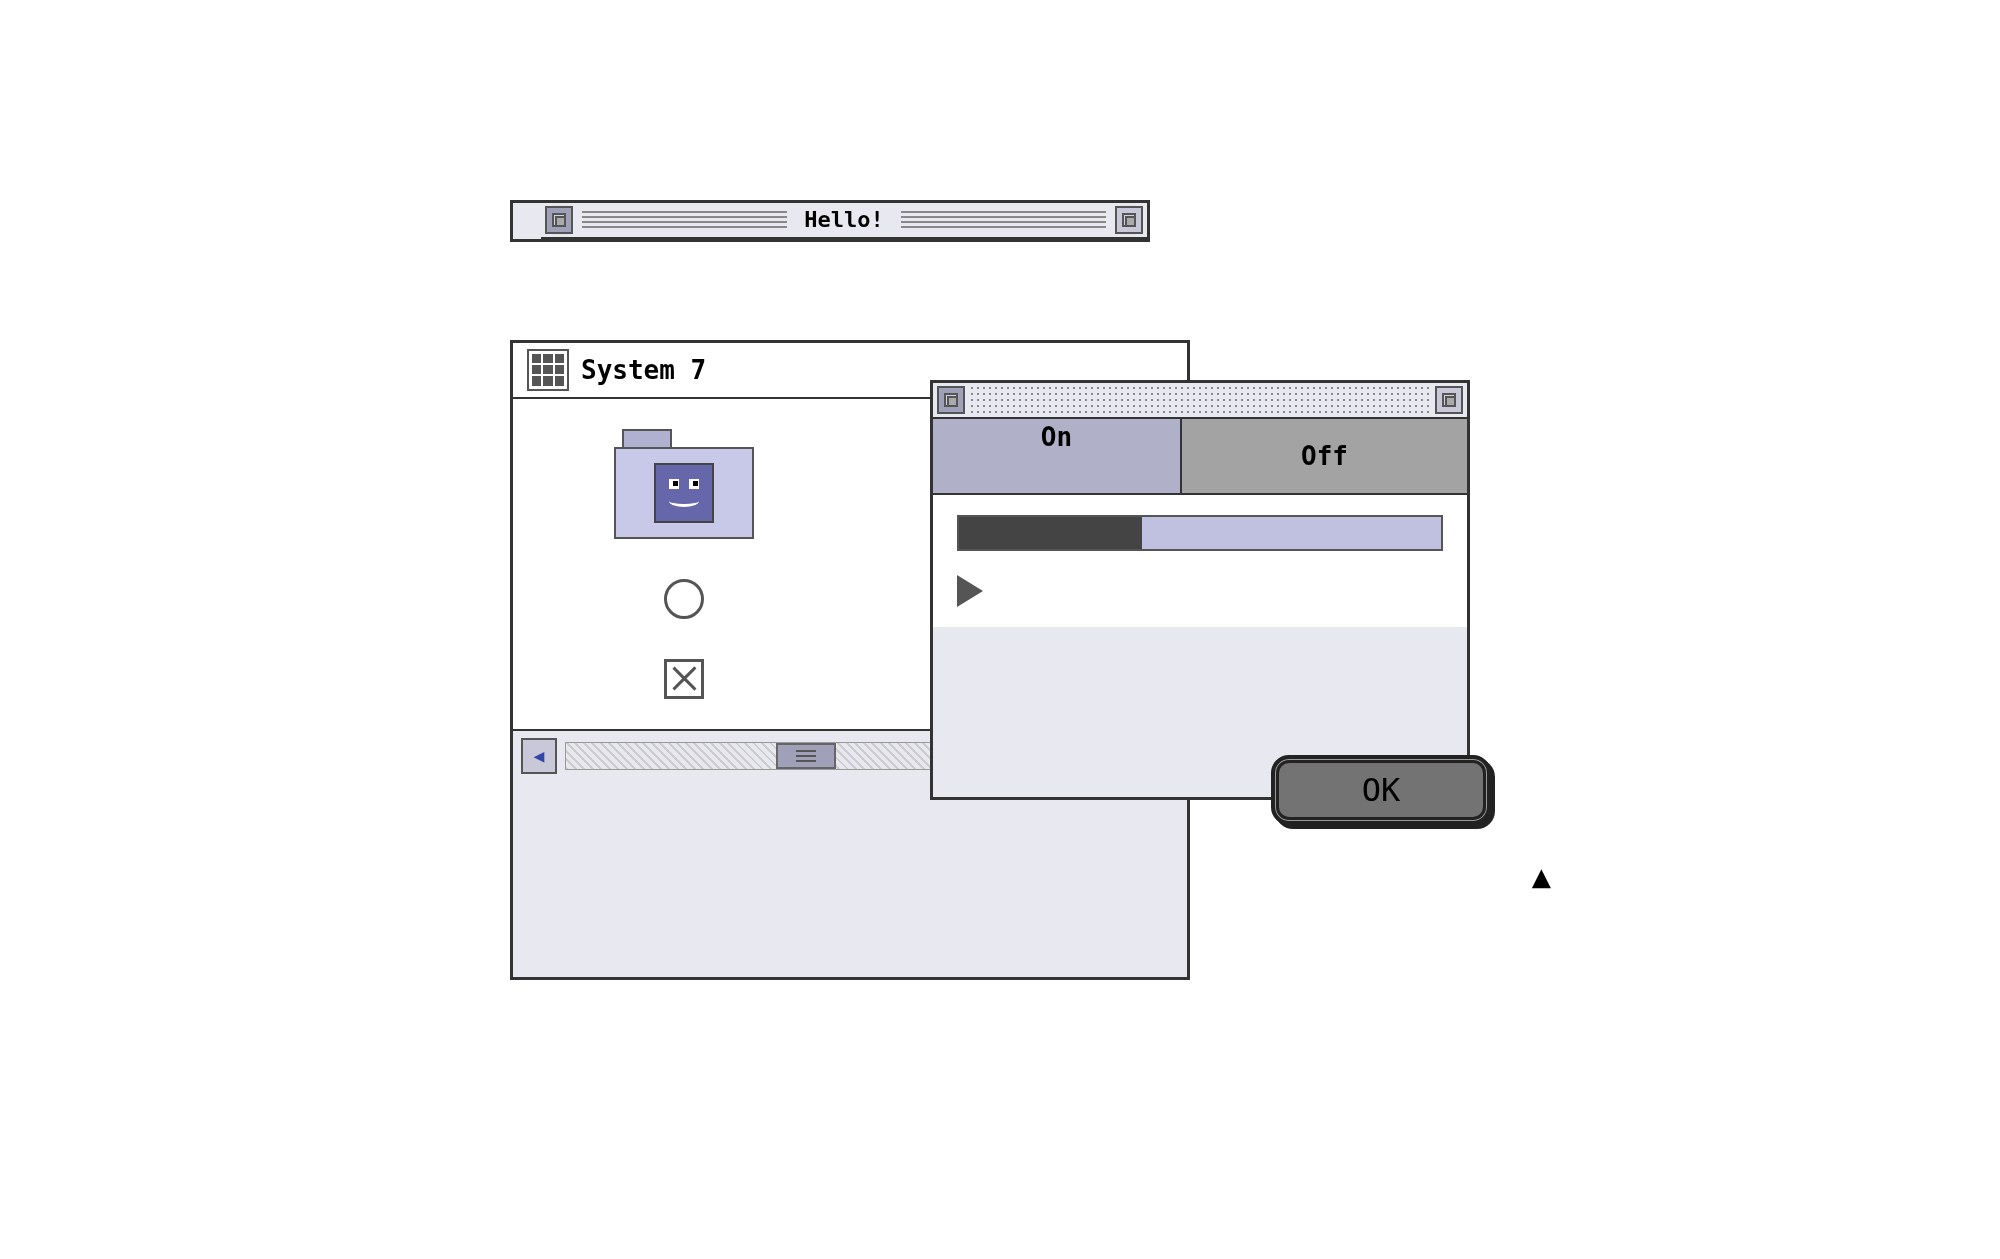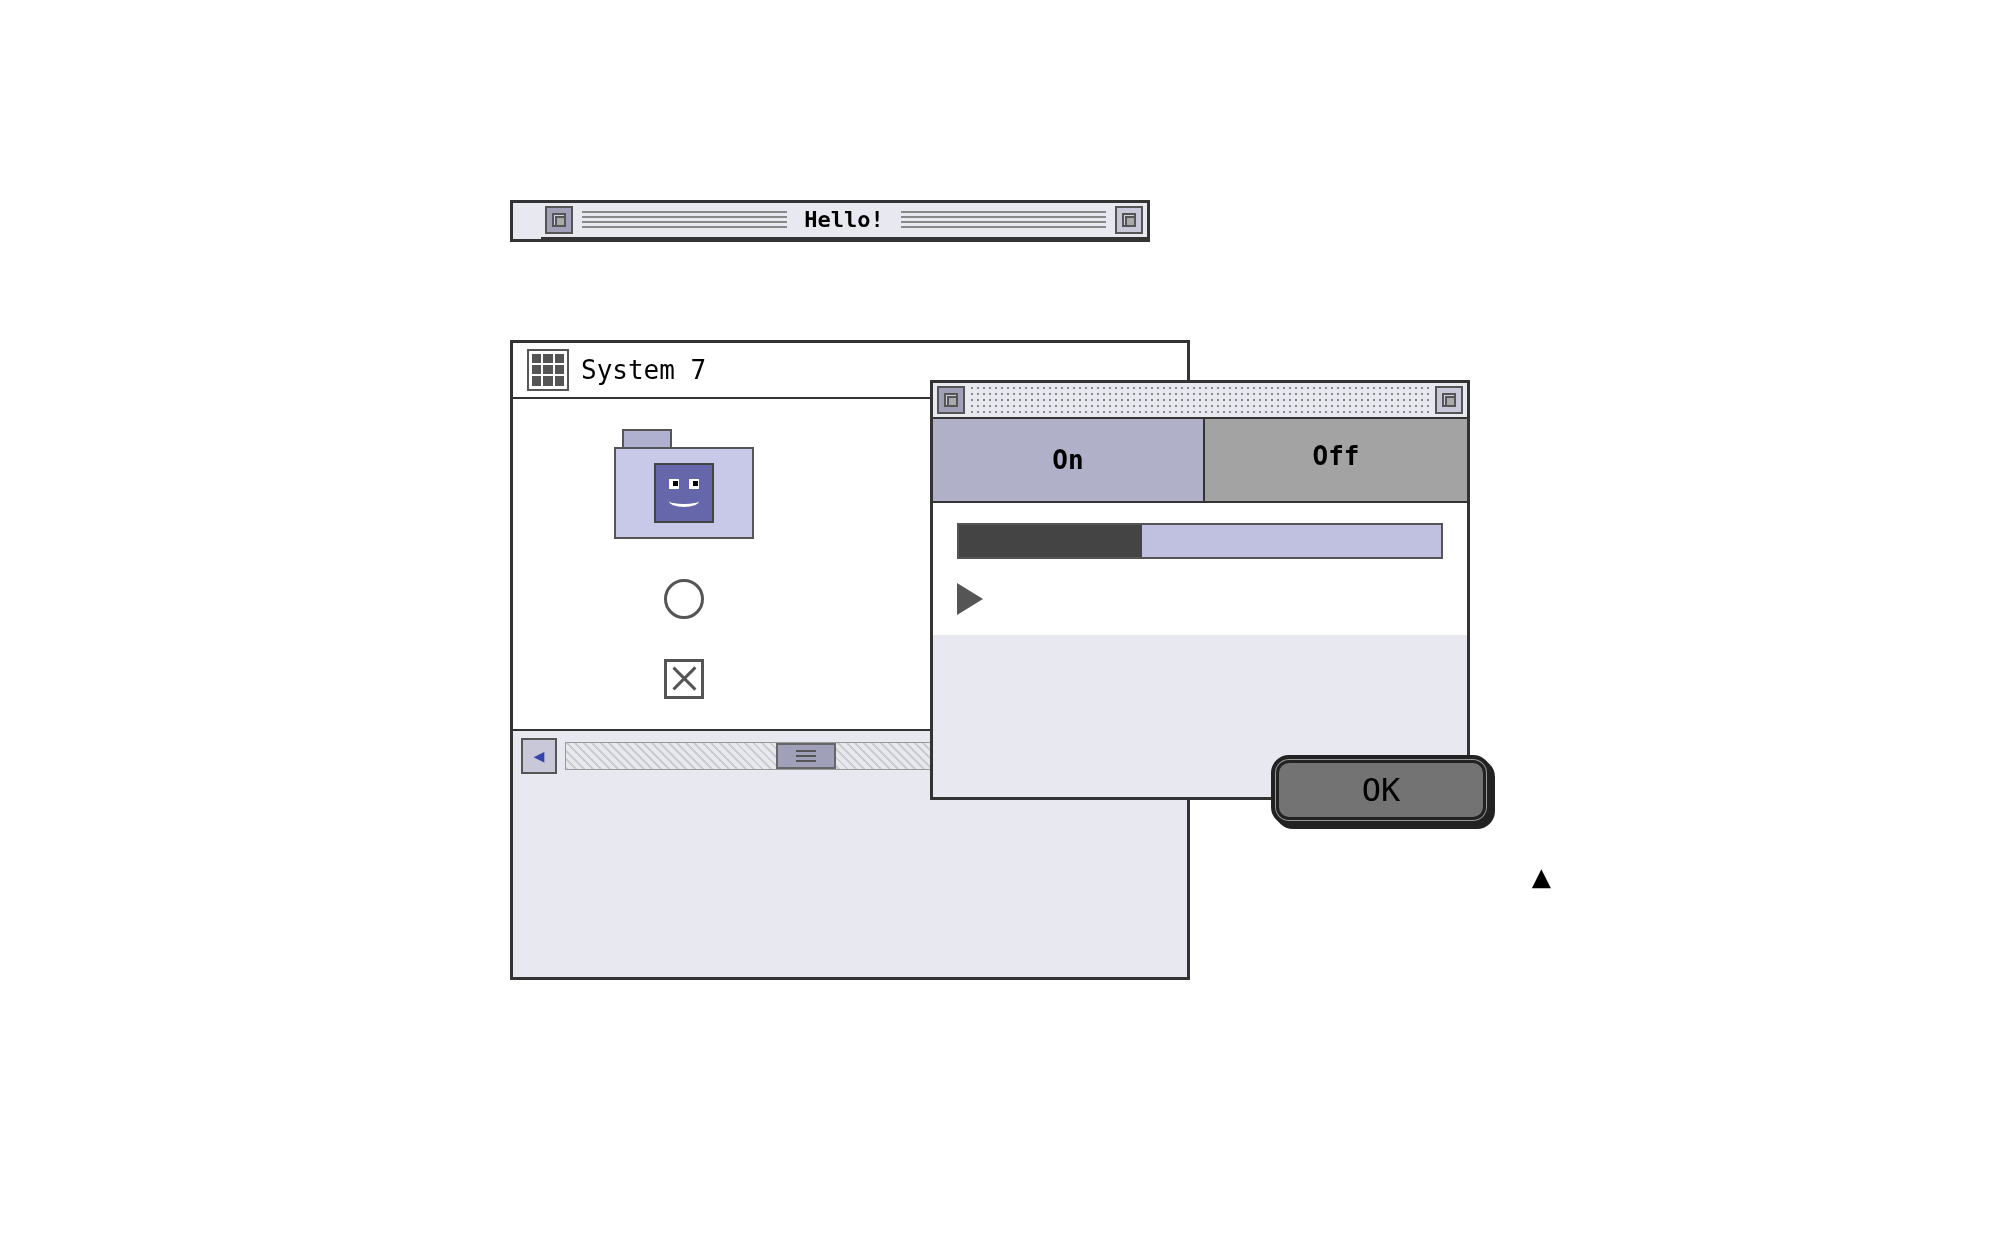--- a/index.html
+++ b/index.html
@@ -124,21 +124,21 @@
       border: 2px solid #555;
       padding: 3px;
     }
 
     .grid-cell {
       background: #555;
     }
 
     .system7-title {
       font-size: 26px;
-      font-weight: normal;
+      font-weight: bold;
       font-family: 'Chicago', 'Monaco', monospace;
     }
 
     .system7-content {
       background: #fff;
       padding: 30px 20px;
       display: grid;
       grid-template-columns: repeat(2, 1fr);
       gap: 40px 30px;
       align-items: center;
@@ -380,21 +380,21 @@
       background-position: 0 50%;
     }
 
     .on-off-bar {
       display: flex;
       border-bottom: 2px solid #333;
     }
 
     .on-btn {
       flex: 1;
-      padding: 26px;
+      padding: 3px;
       text-align: center;
       font-size: 26px;
       font-weight: bold;
       font-family: 'Chicago', 'Monaco', monospace;
       background: #b0b0c8;
       border-right: 2px solid #333;
       cursor: pointer;
     }
 
     .off-btn {

